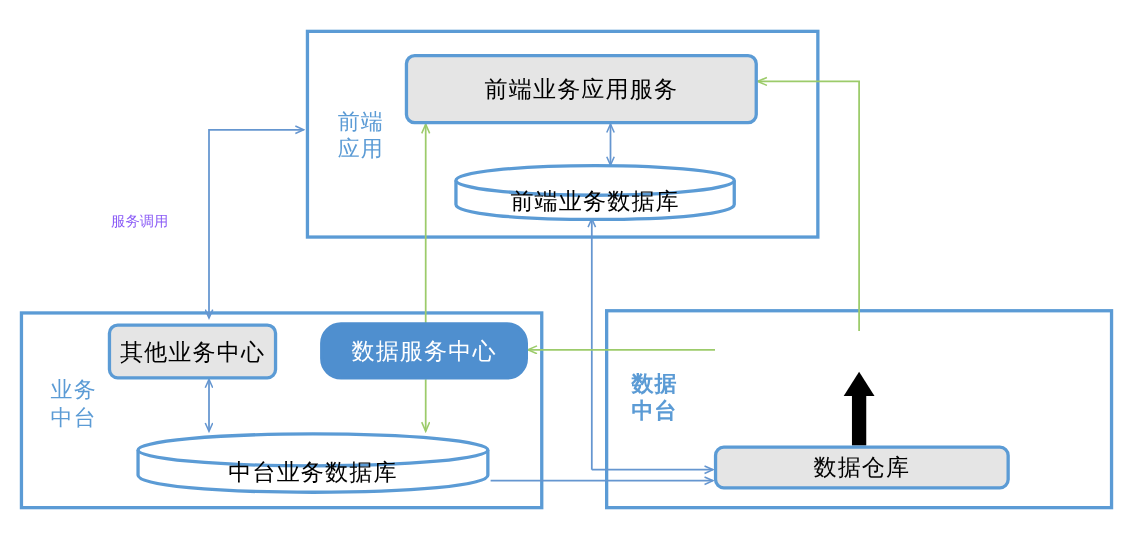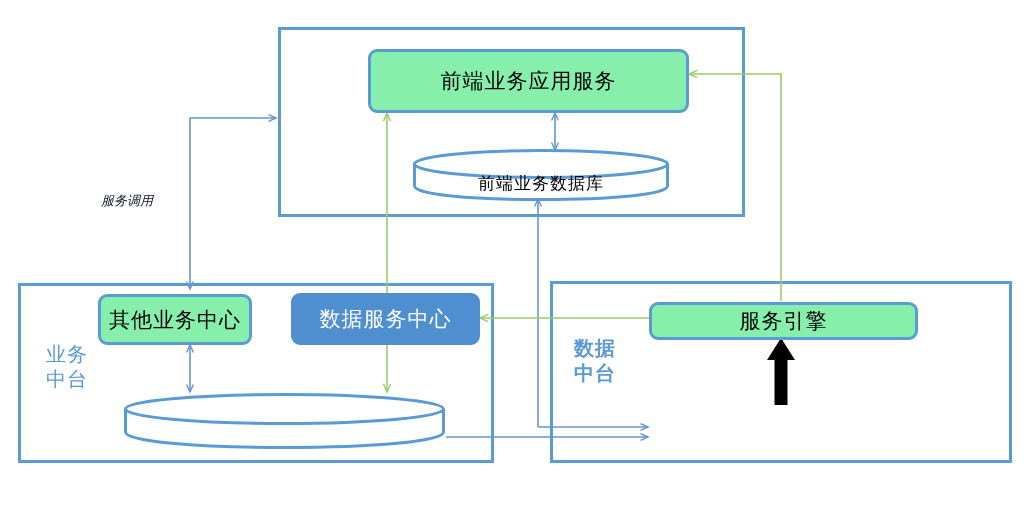--- a/index.html
+++ b/index.html
@@ -39,21 +39,21 @@
     font-weight: normal;
     text-align: center;
     white-space: pre-line;
     letter-spacing: 1px;
   }
   .node {
     position: absolute;
     box-sizing: border-box;
     border: 3px solid #5b9bd5;
     border-radius: 9px;
-    background: #86efac;
+    background: #e5e5e5;
     color: #000000;
     font-size: 21px;
     display: flex;
     align-items: center;
     justify-content: center;
     letter-spacing: 1px;
   }
   .node.filled {
     background: #4f8fcf;
     color: #ffffff;
@@ -71,37 +71,38 @@
   .db .db-text {
     position: absolute;
     left: 0;
     right: 0;
     bottom: 0;
     top: 16px;
     display: flex;
     align-items: center;
     justify-content: center;
     color: #000;
-    font-size: 17px;
+    font-size: 21px;
     letter-spacing: 1px;
   }
   .wire-label {
     position: absolute;
-    color: #0f172a;
+    color: #8b5cf6;
     font-size: 13px;
     white-space: nowrap;
-    font-style: italic;
   }
 </style>
 </head>
 <body>
 
 <div id="canvas">
 
   <div class="zone" style="left:278px; top:27px; width:467px; height:190px;"></div>
+  <div class="zone-label" style="left:293px; top:98px; width:70px;">前端
+应用</div>
 
   <div class="zone" style="left:18px; top:283px; width:476px; height:180px;"></div>
   <div class="zone-label" style="left:32px; top:342px; width:70px;">业务
 中台</div>
 
   <div class="zone" style="left:550px; top:281px; width:462px; height:182px;"></div>
   <div class="zone-label" style="left:560px; top:336px; width:70px;font-weight:bold;">数据
 中台</div>
 
   <svg id="wires" viewBox="0 0 1030 505" width="1030" height="505">
@@ -165,27 +166,28 @@
   <div class="db" style="left:412px; top:148px; width:258px; height:54px;">
     <svg width="258" height="54" viewBox="0 0 258 54">
       <path d="M2.5,16 L2.5,38 C2.5,46.5 59,51.5 129,51.5 C199,51.5 255.5,46.5 255.5,38 L255.5,16" fill="#ffffff" stroke="#5b9bd5" stroke-width="3"></path>
       <ellipse cx="129" cy="16" rx="126.5" ry="13.5" fill="#ffffff" stroke="#5b9bd5" stroke-width="3"></ellipse>
     </svg>
     <div class="db-text">前端业务数据库</div>
   </div>
 
   <div class="node" style="left:98px; top:294px; width:154px; height:51px;">其他业务中心</div>
 
-  <div class="node filled" style="left:291px; top:293px; width:189px; height:52px;">数据服务中心</div>
+  <div class="node filled" style="left:291px; top:293px; width:189px; height:52px;border-radius:19px;">数据服务中心</div>
 
   <div class="db" style="left:123px; top:392px; width:323px; height:58px;">
     <svg width="323" height="58" viewBox="0 0 323 58">
       <path d="M2.5,17 L2.5,40 C2.5,49.5 73,55.5 161.5,55.5 C250,55.5 320.5,49.5 320.5,40 L320.5,17" fill="#ffffff" stroke="#5b9bd5" stroke-width="3"></path>
       <ellipse cx="161.5" cy="17" rx="159" ry="14.5" fill="#ffffff" stroke="#5b9bd5" stroke-width="3"></ellipse>
     </svg>
+    <div class="db-text">中台业务数据库</div>
   </div>
 
-  <div class="node" style="left:649px; top:302px; width:269px; height:38px;">服务引擎</div>
 
+  <div class="node" style="left:649px; top:405px; width:269px; height:40px;">数据仓库</div>
 
   <div class="wire-label" style="left:101px; top:192px;">服务调用</div>
 
 </div>
 
 </body></html>

